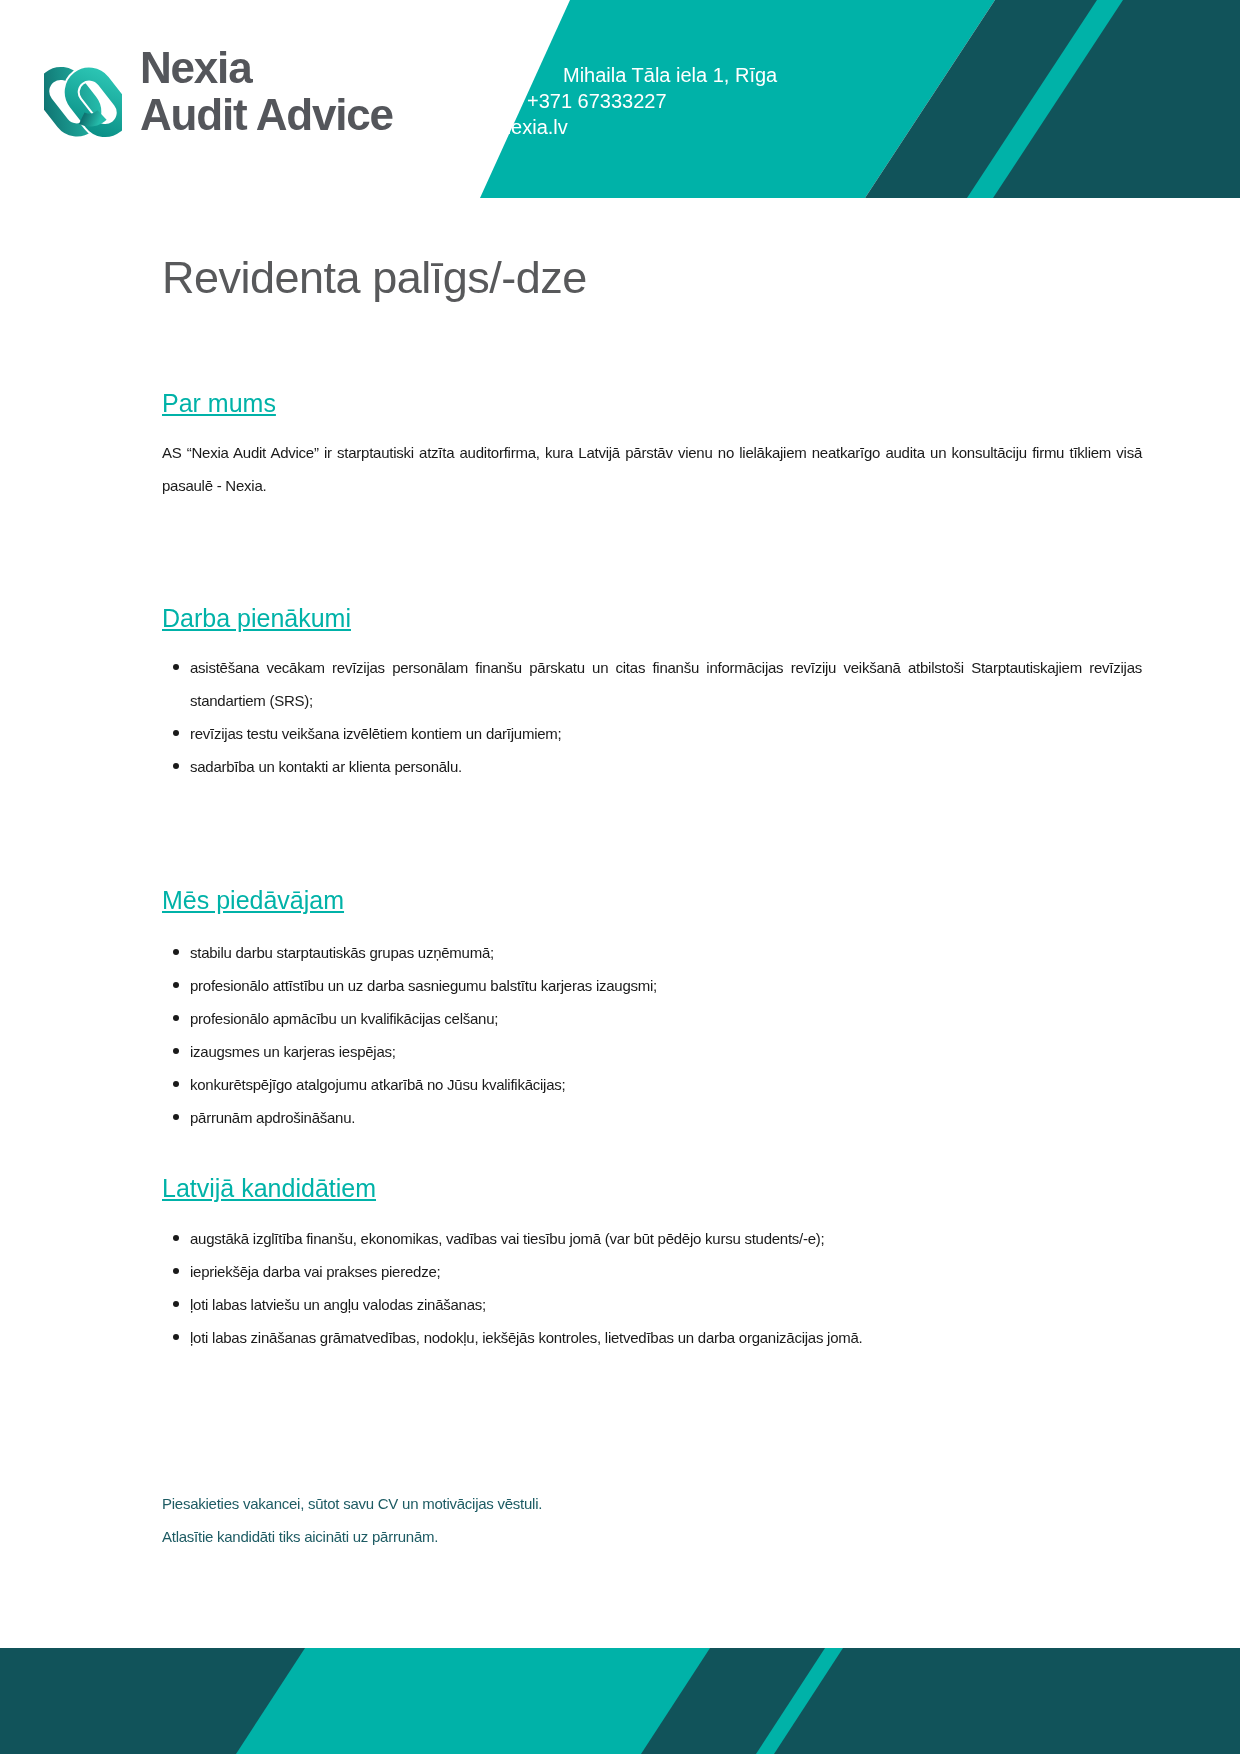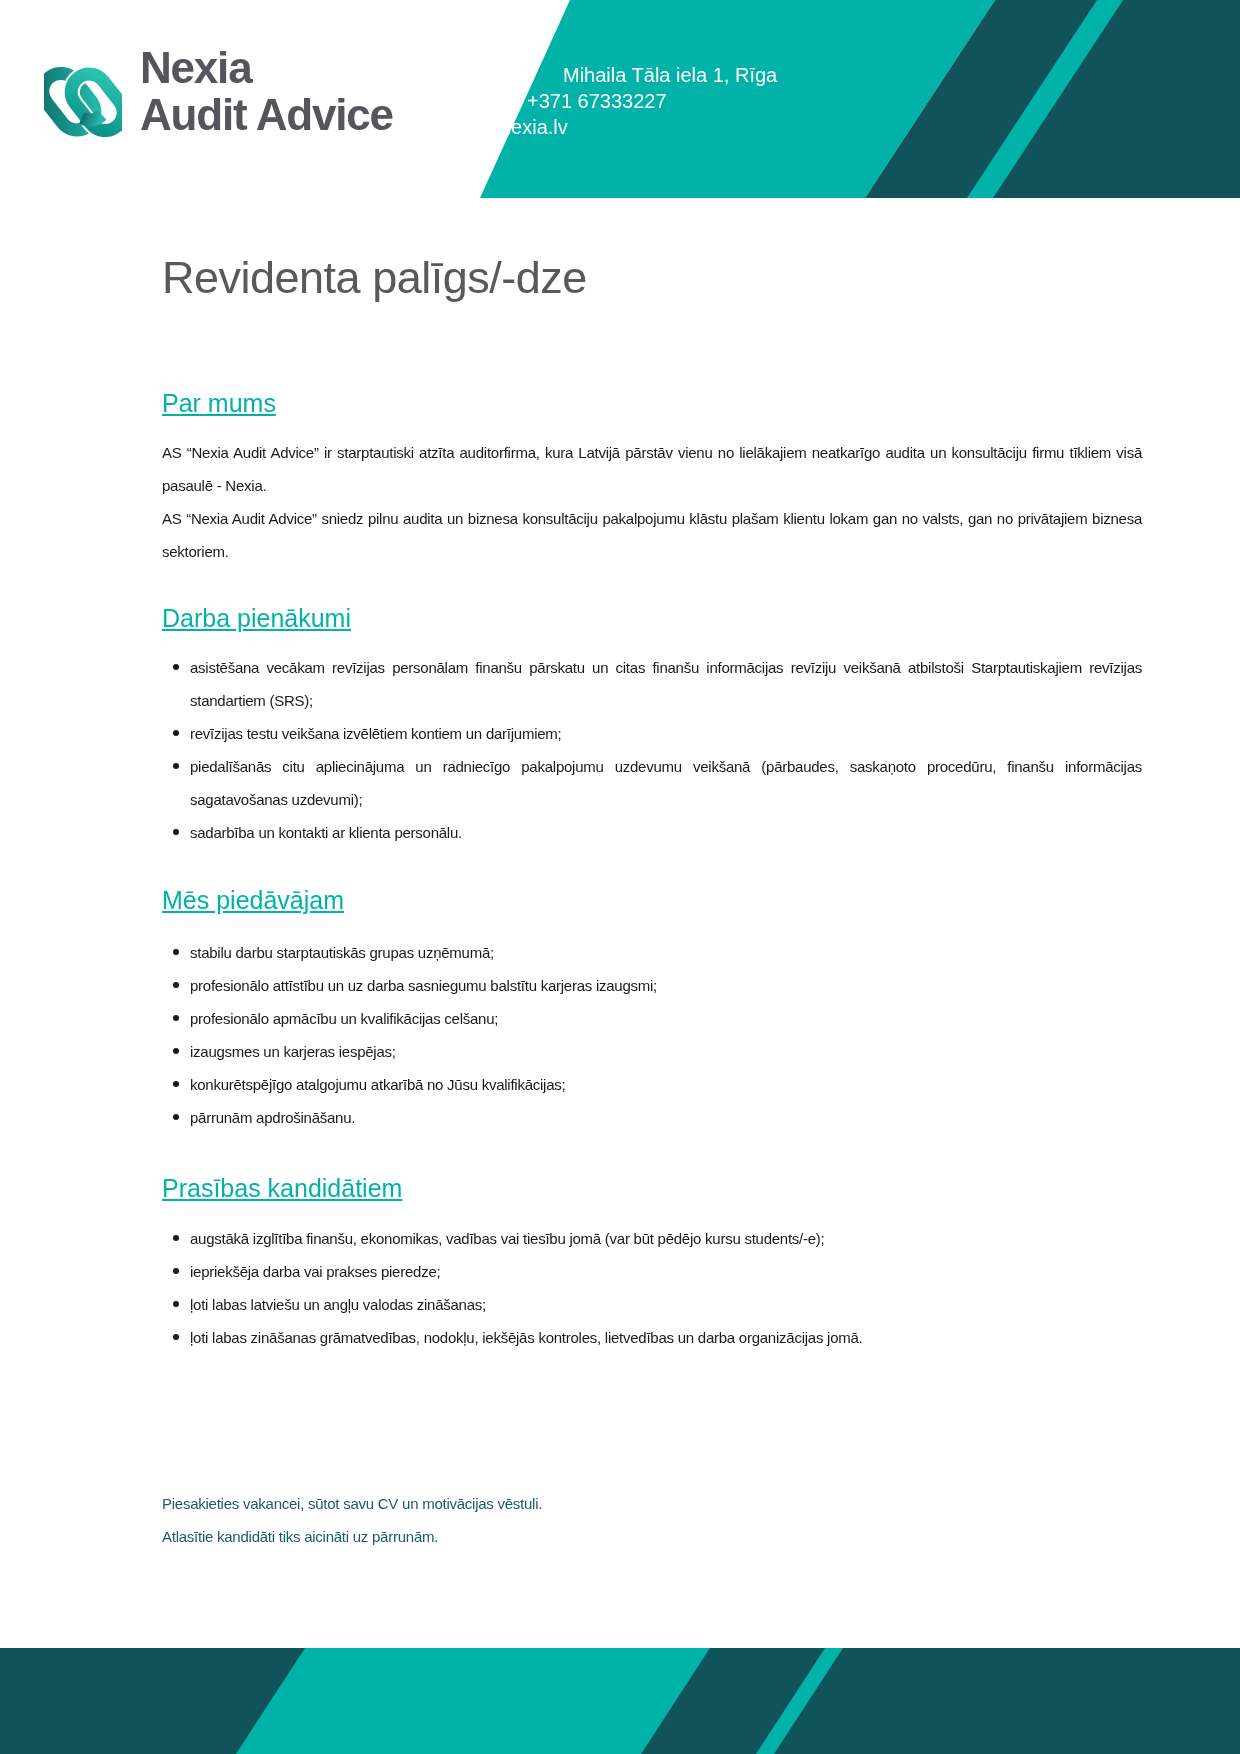--- a/index.html
+++ b/index.html
@@ -87,42 +87,40 @@
     <div class="contact-line contact-web">nexia.lv</div>
   </div>
 
   <div class="doc">
 
     <h1 class="doc-title">Revidenta palīgs/-dze</h1>
 
     <h2 class="sec-heading h-par">Par mums</h2>
     <div class="p-block body-text">
       <p>AS “Nexia Audit Advice” ir starptautiski atzīta auditorfirma, kura Latvijā pārstāv vienu no lielākajiem neatkarīgo audita un konsultāciju firmu tīkliem visā pasaulē - Nexia.</p>
-      <p>AS “Nexia Audit Advice” sniedz pilnu audita un biznesa konsultāciju pakalpojumu klāstu plašam klientu lokam gan no valsts, gan no privātajiem biznesa sektoriem.</p>
     </div>
 
     <h2 class="sec-heading h-darba">Darba pienākumi</h2>
     <ul class="bullets body-text ul-darba">
       <li>asistēšana vecākam revīzijas personālam finanšu pārskatu un citas finanšu informācijas revīziju veikšanā atbilstoši Starptautiskajiem revīzijas standartiem (SRS);</li>
       <li>revīzijas testu veikšana izvēlētiem kontiem un darījumiem;</li>
-      <li>piedalīšanās citu apliecinājuma un radniecīgo pakalpojumu uzdevumu veikšanā (pārbaudes, saskaņoto procedūru, finanšu informācijas sagatavošanas uzdevumi);</li>
       <li>sadarbība un kontakti ar klienta personālu.</li>
     </ul>
 
     <h2 class="sec-heading h-mes">Mēs piedāvājam</h2>
     <ul class="bullets body-text ul-mes">
       <li>stabilu darbu starptautiskās grupas uzņēmumā;</li>
       <li>profesionālo attīstību un uz darba sasniegumu balstītu karjeras izaugsmi;</li>
       <li>profesionālo apmācību un kvalifikācijas celšanu;</li>
       <li>izaugsmes un karjeras iespējas;</li>
       <li>konkurētspējīgo atalgojumu atkarībā no Jūsu kvalifikācijas;</li>
       <li>pārrunām apdrošināšanu.</li>
     </ul>
 
-    <h2 class="sec-heading h-prasibas">Prasības kandidātiem</h2>
+    <h2 class="sec-heading h-prasibas">Latvijā kandidātiem</h2>
     <ul class="bullets body-text ul-prasibas">
       <li>augstākā izglītība finanšu, ekonomikas, vadības vai tiesību jomā (var būt pēdējo kursu students/-e);</li>
       <li>iepriekšēja darba vai prakses pieredze;</li>
       <li>ļoti labas latviešu un angļu valodas zināšanas;</li>
       <li>ļoti labas zināšanas grāmatvedības, nodokļu, iekšējās kontroles, lietvedības un darba organizācijas jomā.</li>
     </ul>
 
     <div class="closing body-text">
       <div>Piesakieties vakancei, sūtot savu CV un motivācijas vēstuli.</div>
       <div>Atlasītie kandidāti tiks aicināti uz pārrunām.</div>

